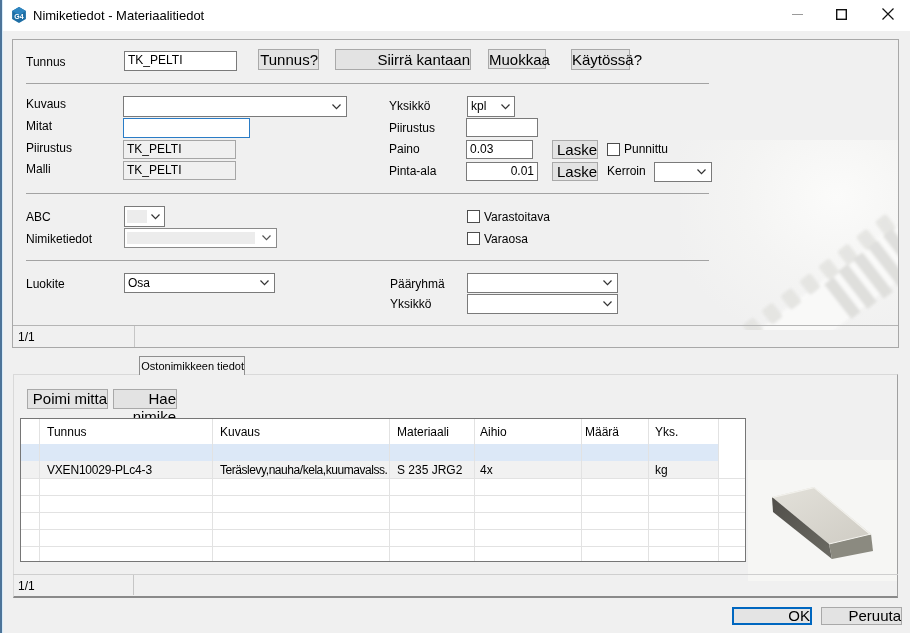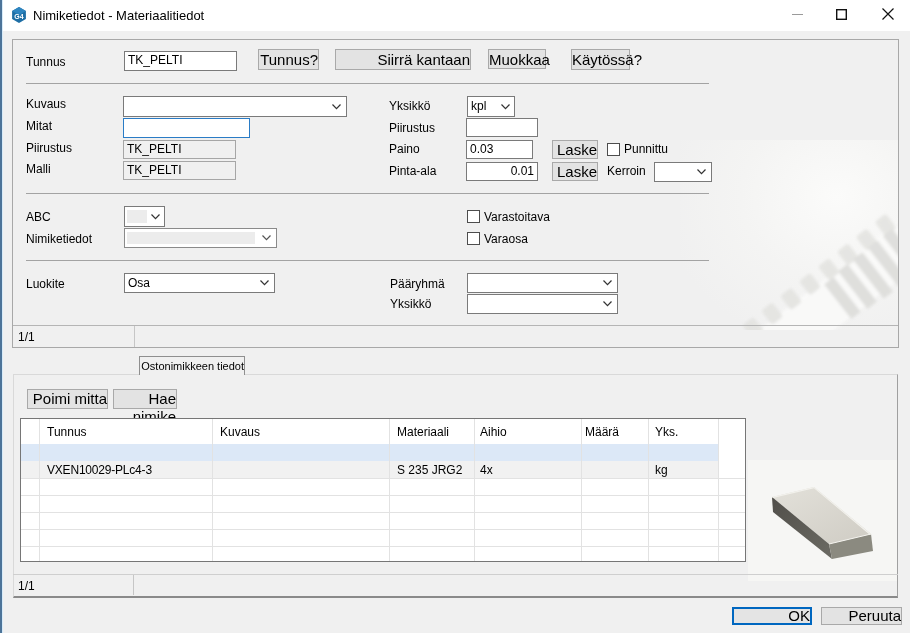--- a/index.html
+++ b/index.html
@@ -195,20 +195,21 @@
  <div style="position:absolute;left:697px;top:0;width:1px;height:142px;background:#e2e2e2"></div>
 
  <div class="lb" style="left:26px;top:6px">Tunnus</div>
  <div class="lb" style="left:199px;top:6px">Kuvaus</div>
  <div class="lb" style="left:376px;top:6px">Materiaali</div>
  <div class="lb" style="left:459px;top:6px">Aihio</div>
  <div class="lb" style="left:564px;top:6px">Määrä</div>
  <div class="lb" style="left:634px;top:6px">Yks.</div>
 
  <div class="lb" style="left:26px;top:44px;letter-spacing:-0.2px">VXEN10029-PLc4-3</div>
+ <div class="lb" style="left:199px;top:44px;letter-spacing:-0.45px">Teräslevy,nauha/kela,kuumavalss.</div>
  <div class="lb" style="left:376px;top:44px">S 235 JRG2</div>
  <div class="lb" style="left:459px;top:44px">4x</div>
  <div class="lb" style="left:634px;top:44px">kg</div>
 </div>
 
 <div style="position:absolute;left:748px;top:460px;width:149px;height:121px;background:#f6f6f4"></div>
 <svg style="position:absolute;left:748px;top:460px" width="149" height="121" viewBox="0 0 149 121">
  <defs>
   <linearGradient id="topf" x1="0" y1="0" x2="1" y2="1">
    <stop offset="0%" stop-color="#e3e1da"></stop>

